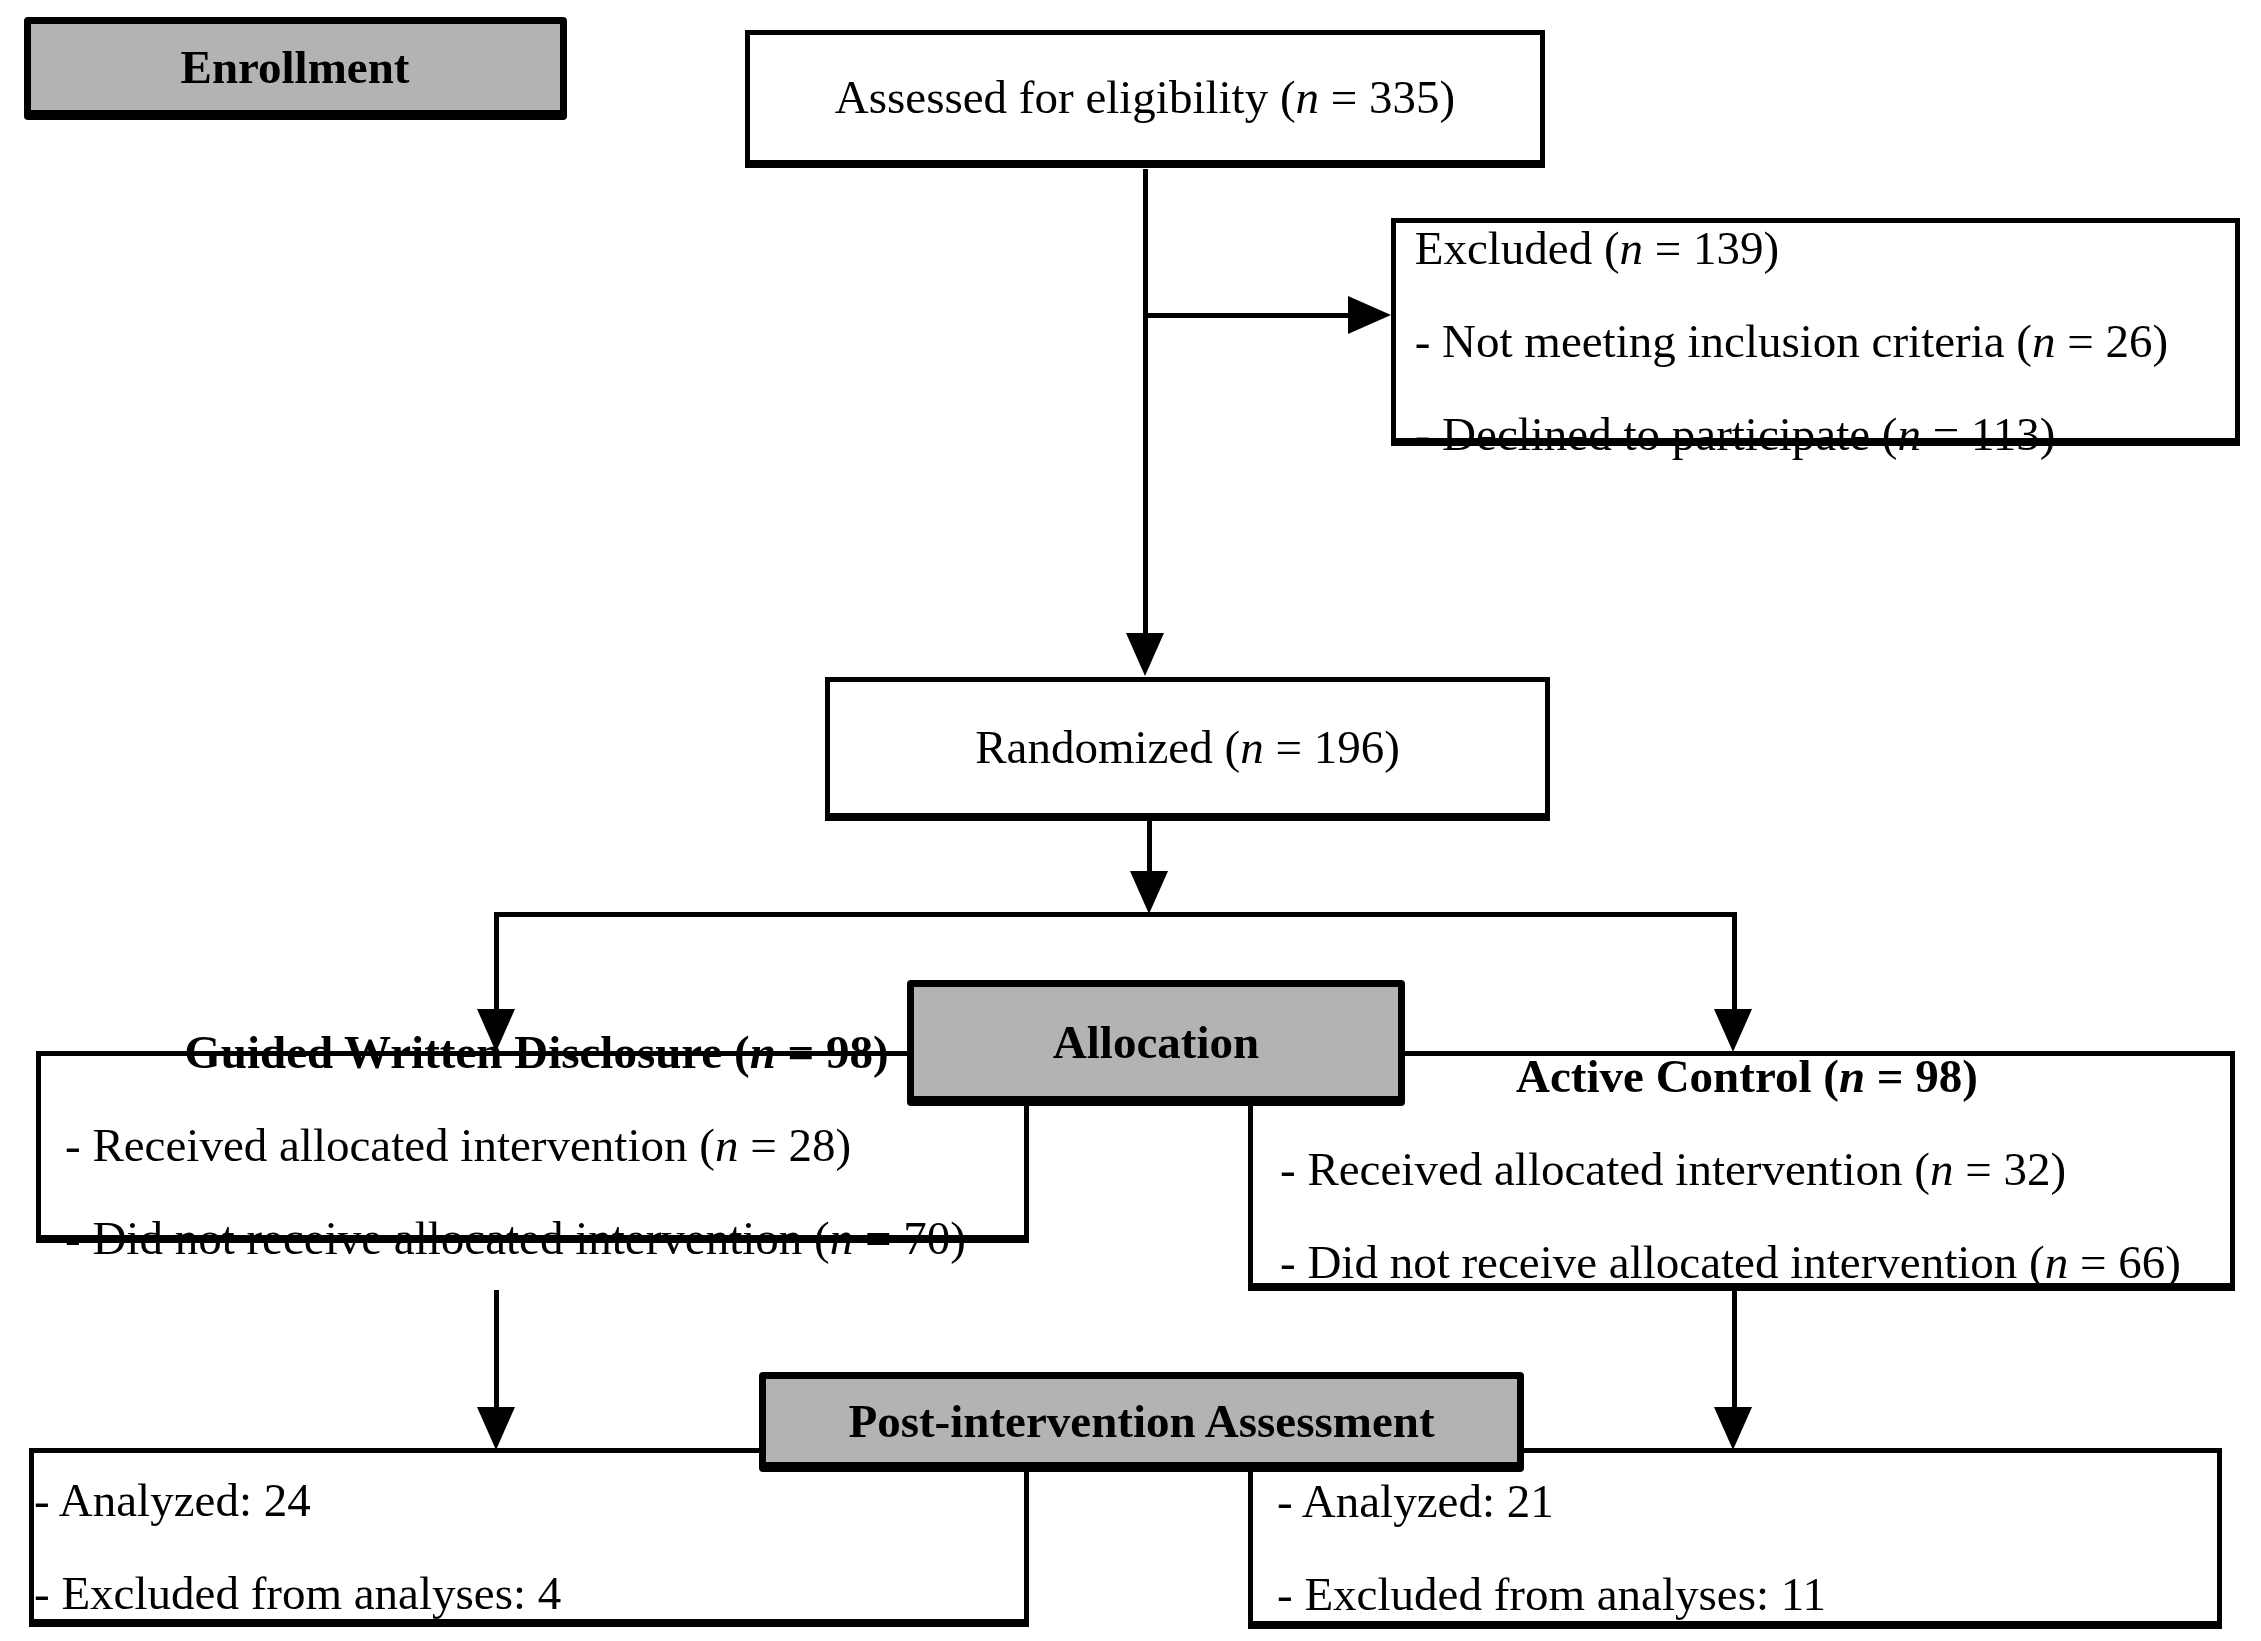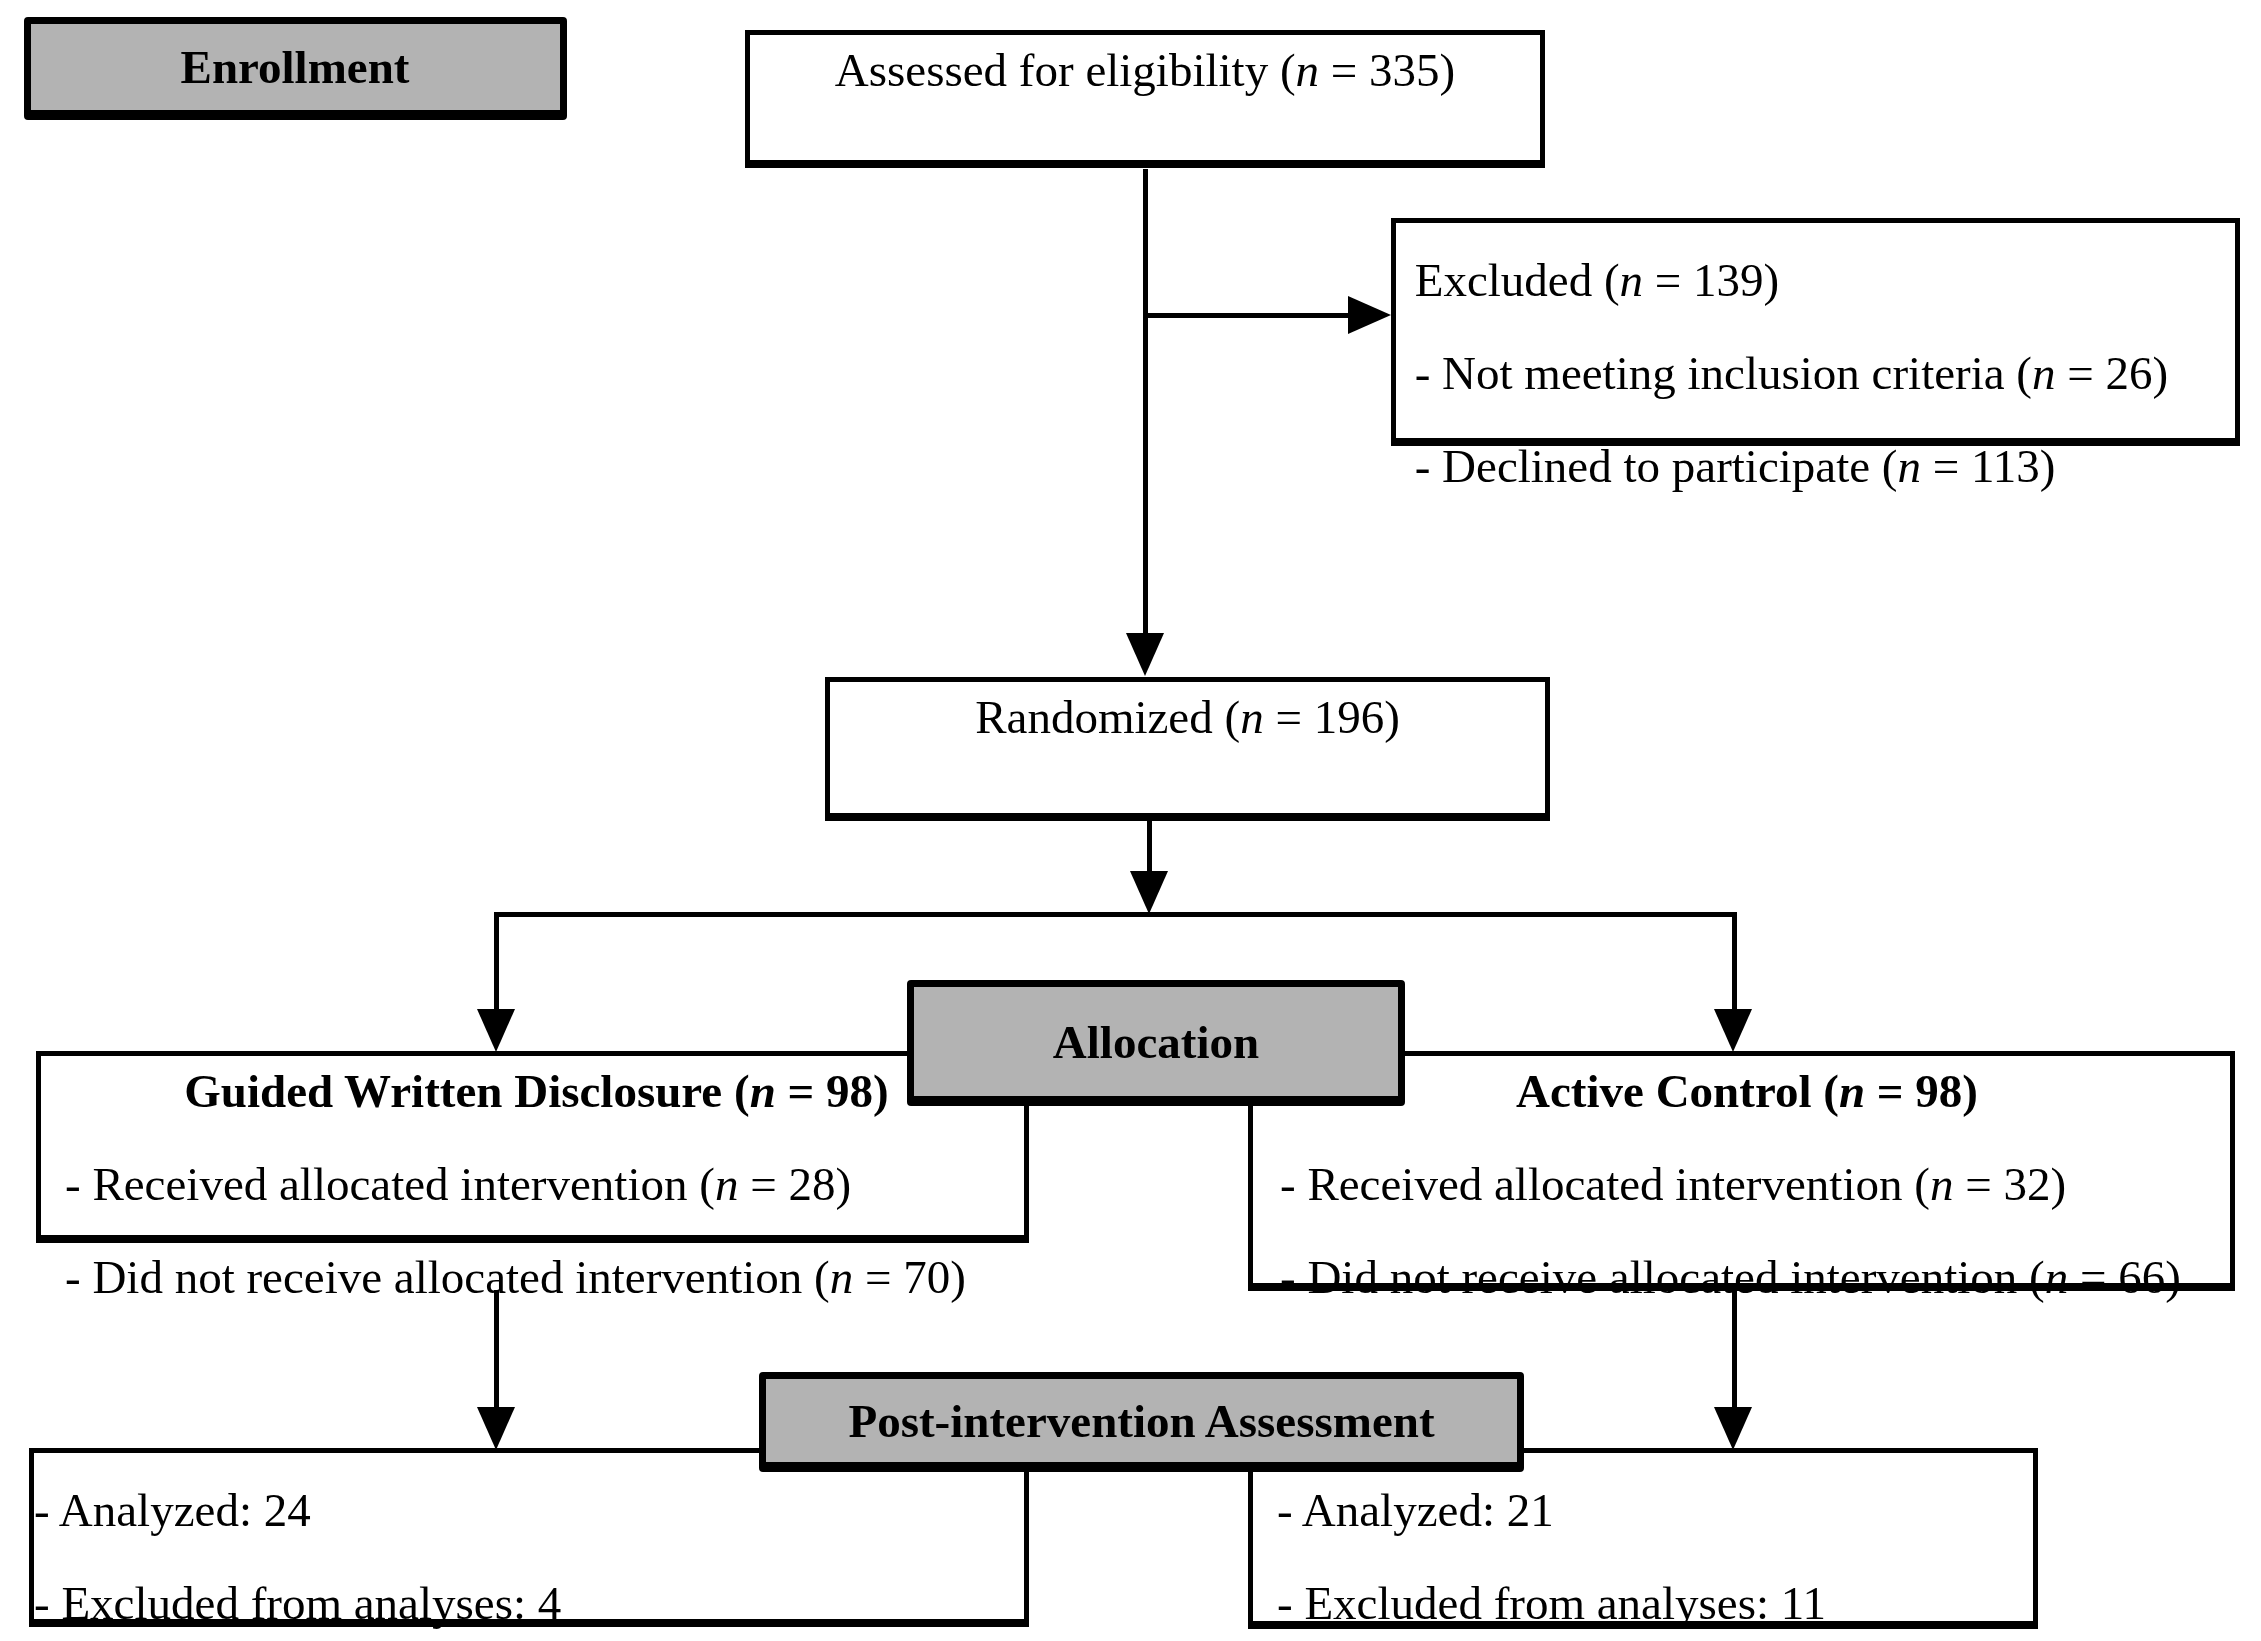--- a/index.html
+++ b/index.html
@@ -18,20 +18,21 @@
   }
   
   .wbox {
     position: absolute;
     background: var(--box-fill, #ffffff);
     border: 5.9px solid var(--line, #000000);
     border-bottom-width: 8.5px;
     box-sizing: border-box;
     display: flex;
     flex-direction: column;
+    justify-content: center;
     font-size: 47px;
     line-height: 71px;
     z-index: 2;
   }
   .gbox {
     position: absolute;
     background: var(--label-fill, #b3b3b3);
     border: 7px solid var(--line, #000000);
     border-bottom-width: 10.7px;
     border-radius: 4px;
@@ -51,21 +52,21 @@
   
   #enrollment  { left: 23.5px;   top: 17px;   width: 543px; height: 103px; }
   #assessed    { left: 745px; top: 30px;   width: 800px; height: 138px; }
   #excluded    { left: 1391px; top: 218px;  width: 849px; height: 228px; padding-left: 18.7px; }
   #randomized  { left: 825px; top: 677px; width: 725px; height: 144px; }
   #allocation  { left: 907px; top: 980px; width: 498px;  height: 126px; }
   #gwd         { left: 36px;   top: 1051px; width: 993px; height: 192px; padding: 0 16px 0 24px; }
   #ac          { left: 1248px; top: 1051px; width: 987px; height: 240px; padding: 0 16px 0 27px; }
   #post        { left: 759px; top: 1372px; width: 765px; height: 100px; }
   #outcome-l   { left: 29px;   top: 1448px; width: 1000px; height: 179px; }
-  #outcome-r   { left: 1248px; top: 1448px; width: 790px; height: 181px; padding-left: 24px; }
+  #outcome-r   { left: 1248px; top: 1448px; width: 974px; height: 181px; padding-left: 24px; }
 
   
   .vline, .hline {
     position: absolute;
     background: var(--line, #000000);
     z-index: 1;
   }
   .vline { width: 4.8px; }
   .hline { height: 4.8px; }
   .arr-down {

